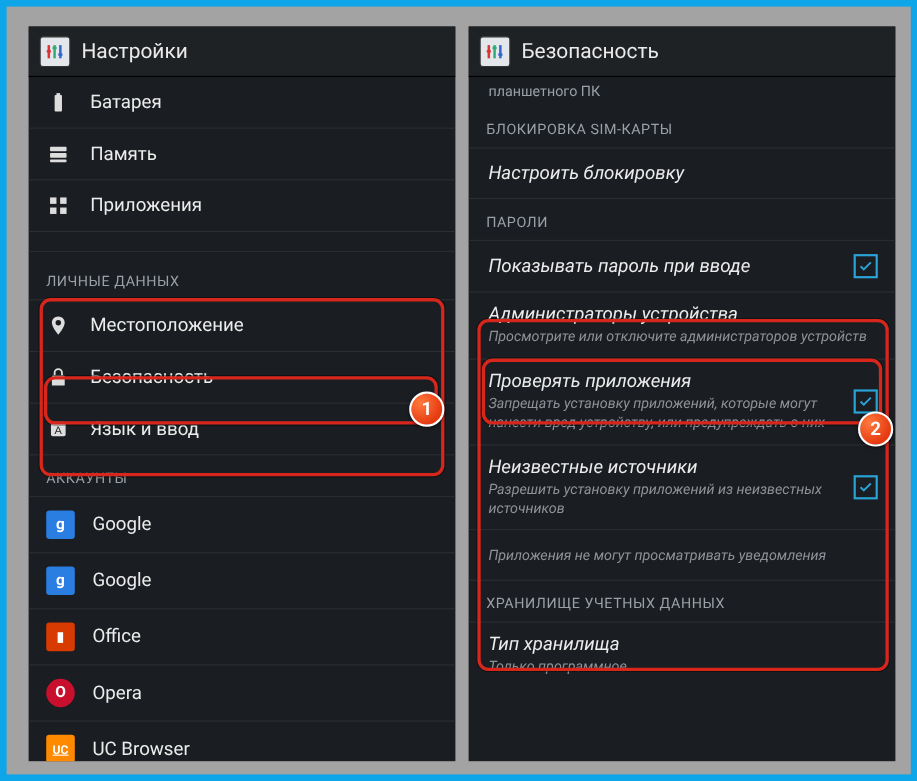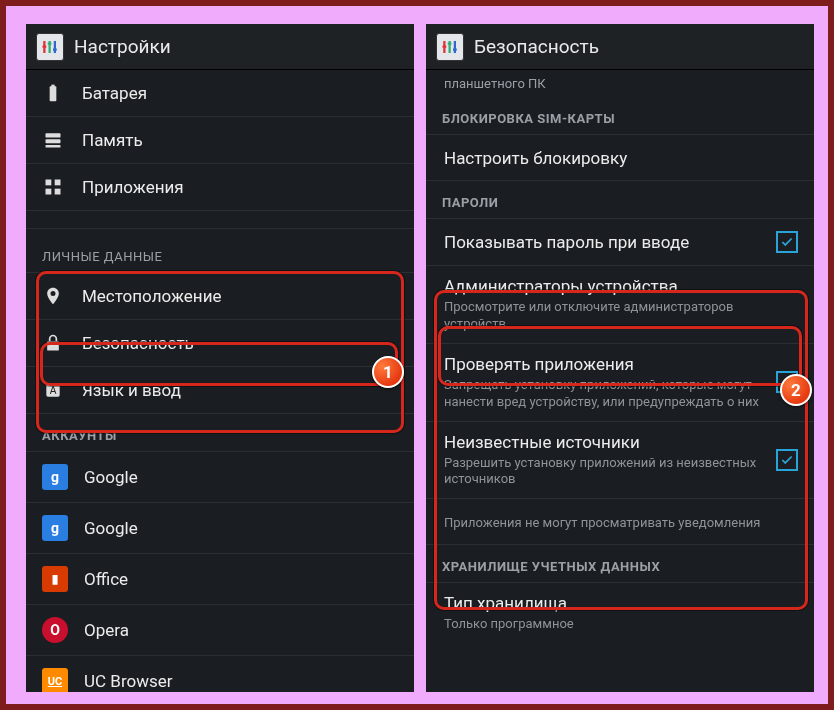--- a/index.html
+++ b/index.html
@@ -7,22 +7,22 @@
     background: #fff;
     font-family: Roboto, Arial, sans-serif;
     width: 834px;
     height: 710px;
     position: relative;
     overflow: hidden;
   }
   .canvas {
     position: absolute;
     left: 0; top: 0; width: 834px; height: 710px;
-    background: #f0abfc;
-    border: 6px solid #7f1d1d;
+    background: #a3a3a3;
+    border: 6px solid #0ea5e9;
   }
   .phone {
     position: absolute;
     top: 18px;
     width: 388px;
     height: 668px;
     background: #1a1d21;
     overflow: hidden;
   }
   .phone-left { left: 20px; }
@@ -69,31 +69,31 @@
     font-size: 17px;
     flex: 1;
   }
   .list-item .row-sub {
     color: #8f9398;
     font-size: 13px;
     line-height: 1.3;
     margin-top: 3px;
   }
   .list-item .col { flex: 1; display: flex; flex-direction: column; }
-  .list-item.no-icon { padding-left: 18px; }
+  .list-item.no-icon { padding-left: 18px; font-style: italic; }
   .list-item.tight { padding-top: 10px; padding-bottom: 10px; }
 
   .section-header {
     padding: 20px 16px 8px 16px;
     color: #9aa0a6;
     font-size: 13px;
     letter-spacing: 0.5px;
     border-bottom: 1px solid #2b2f33;
   }
-  .section-header.small { padding-top: 14px; font-weight: bold; }
+  .section-header.small { padding-top: 14px; }
 
   .spacer { height: 18px; border-bottom: 1px solid #2b2f33; }
 
   .checkbox {
     width: 22px; height: 22px;
     border: 2px solid #2aa4d8;
     display: flex; align-items: center; justify-content: center;
     margin-left: 8px;
   }
   .checkbox svg { width: 16px; height: 14px; }
@@ -181,21 +181,21 @@
             <rect x="3" y="3" width="7" height="7"></rect>
             <rect x="14" y="3" width="7" height="7"></rect>
             <rect x="3" y="14" width="7" height="7"></rect>
             <rect x="14" y="14" width="7" height="7"></rect>
           </svg>
       </span>
       <span class="row-label">Приложения</span>
     </div>
 
     <div class="spacer"></div>
-    <div class="section-header">ЛИЧНЫЕ ДАННЫЕ</div>
+    <div class="section-header">ЛИЧНЫЕ ДАННЫХ</div>
 
     <div class="list-item">
       <span class="row-icon">
         <svg viewBox="0 0 24 24" fill="#ddd">
             <path d="M12 2C8 2 5 5 5 9c0 5 7 13 7 13s7-8 7-13c0-4-3-7-7-7zm0 10a3 3 0 110-6 3 3 0 010 6z"></path>
           </svg>
       </span>
       <span class="row-label">Местоположение</span>
     </div>
     <div class="list-item">

